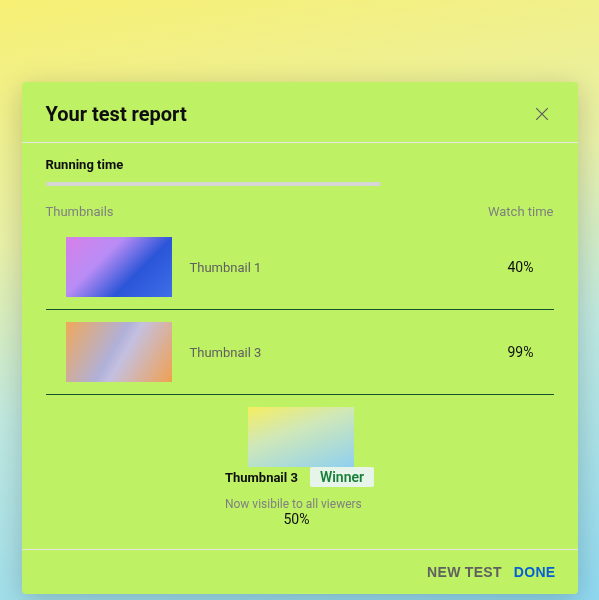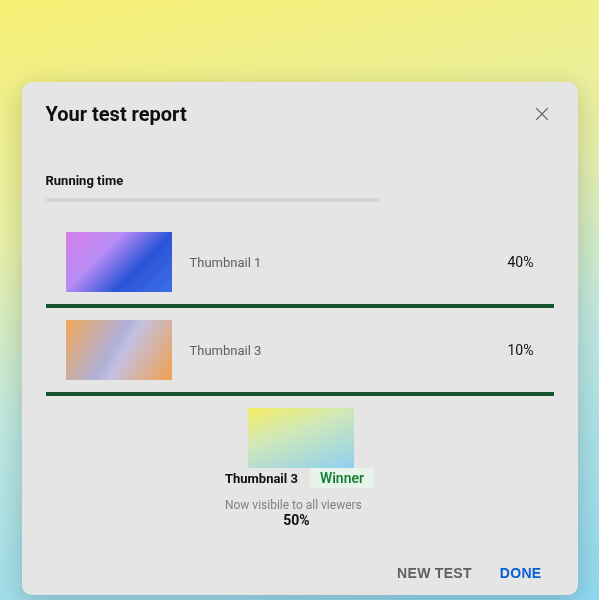--- a/index.html
+++ b/index.html
@@ -7,22 +7,22 @@
   body {
     font-family: Roboto, "Helvetica Neue", Arial, sans-serif;
     background: linear-gradient(170deg, #f7f074 0%, #e8f0a8 35%, #bfe8e0 60%, #8fd8f0 100%);
     display: flex;
     align-items: flex-start;
     justify-content: center;
     padding-top: 82px;
   }
   .dialog {
     width: 556px;
-    background: #e5e5e5;
-    border-radius: 10px;
+    background: #bef264;
+    border-radius: 4px;
     box-shadow: 0 6px 28px rgba(0,0,0,0.20);
     overflow: hidden;
   }
   .dlg-header {
     display: flex;
     align-items: center;
     justify-content: space-between;
     padding: 20px 24px 16px 24px;
   }
   .dlg-title {
@@ -41,21 +41,20 @@
   .divider { height: 1px; background: #e5e5e5; }
 
   .section {
     padding: 14px 24px 10px 24px;
   }
   .running-label {
     font-size: 13px;
     font-weight: 700;
     color: #0f0f0f;
     margin-bottom: 10px;
-    margin-top: 16px;
   }
   .progress-track {
     width: 335px;
     height: 4px;
     background: #d6d6d6;
     border-radius: 2px;
     position: relative;
     margin-bottom: 18px;
   }
   .cols {
@@ -63,21 +62,21 @@
     justify-content: space-between;
     font-size: 13px;
     color: #808080;
     margin-bottom: 6px;
   }
 
   .row {
     display: flex;
     align-items: center;
     padding: 12px 0;
-    border-bottom: 4px solid #14532d;
+    border-bottom: 1px solid #14532d;
   }
   .row:last-child { border-bottom: none; flex-direction: column; }
   .thumb {
     width: 106px;
     height: 60px;
     flex-shrink: 0;
     margin-left: 20px;
     margin-right: 18px;
   }
   .thumb1 { background: linear-gradient(135deg, #d77fe8 0%, #b88cf5 35%, #2a55d8 65%, #3f6fe8 100%); }
@@ -109,28 +108,28 @@
     color: #808080;
     margin-top: 10px;
   }
   .row-value {
     font-size: 14px;
     color: #0f0f0f;
     width: 60px;
     text-align: center;
     padding-right: 6px;
   }
-  .row-value.bold { font-weight: 700; }
+  .row-value.bold { font-weight: 400; }
 
   .footer {
     border-top: 1px solid #e5e5e5;
-    padding: 14px 36px;
+    padding: 14px 22px;
     display: flex;
     justify-content: flex-end;
-    gap: 28px;
+    gap: 12px;
   }
   .btn {
     background: none;
     border: none;
     font-size: 14px;
     font-weight: 600;
     letter-spacing: 0.3px;
     cursor: pointer;
   }
   .btn-secondary { color: #606060; }
@@ -149,35 +148,39 @@
         </svg>
     </button>
   </div>
 
   <div class="divider"></div>
 
   <div class="section">
     <div class="running-label">Running time</div>
     <div class="progress-track"></div>
 
+    <div class="cols">
+      <span>Thumbnails</span>
+      <span>Watch time</span>
+    </div>
 
     <div class="row">
       <div class="thumb thumb1"></div>
       <div class="row-meta">
         <div class="row-label">Thumbnail 1</div>
       </div>
       <div class="row-value">40%</div>
     </div>
 
     <div class="row">
       <div class="thumb thumb2"></div>
       <div class="row-meta">
         <div class="row-label">Thumbnail 3</div>
       </div>
-      <div class="row-value">10%</div>
+      <div class="row-value">99%</div>
     </div>
 
     <div class="row">
       <div class="thumb thumb3"></div>
       <div class="row-meta">
         <div>
           <span class="row-label winner-label">Thumbnail 3</span>
           <span class="winner-badge">Winner</span>
         </div>
         <div class="subtext">Now visibile to all viewers</div>

